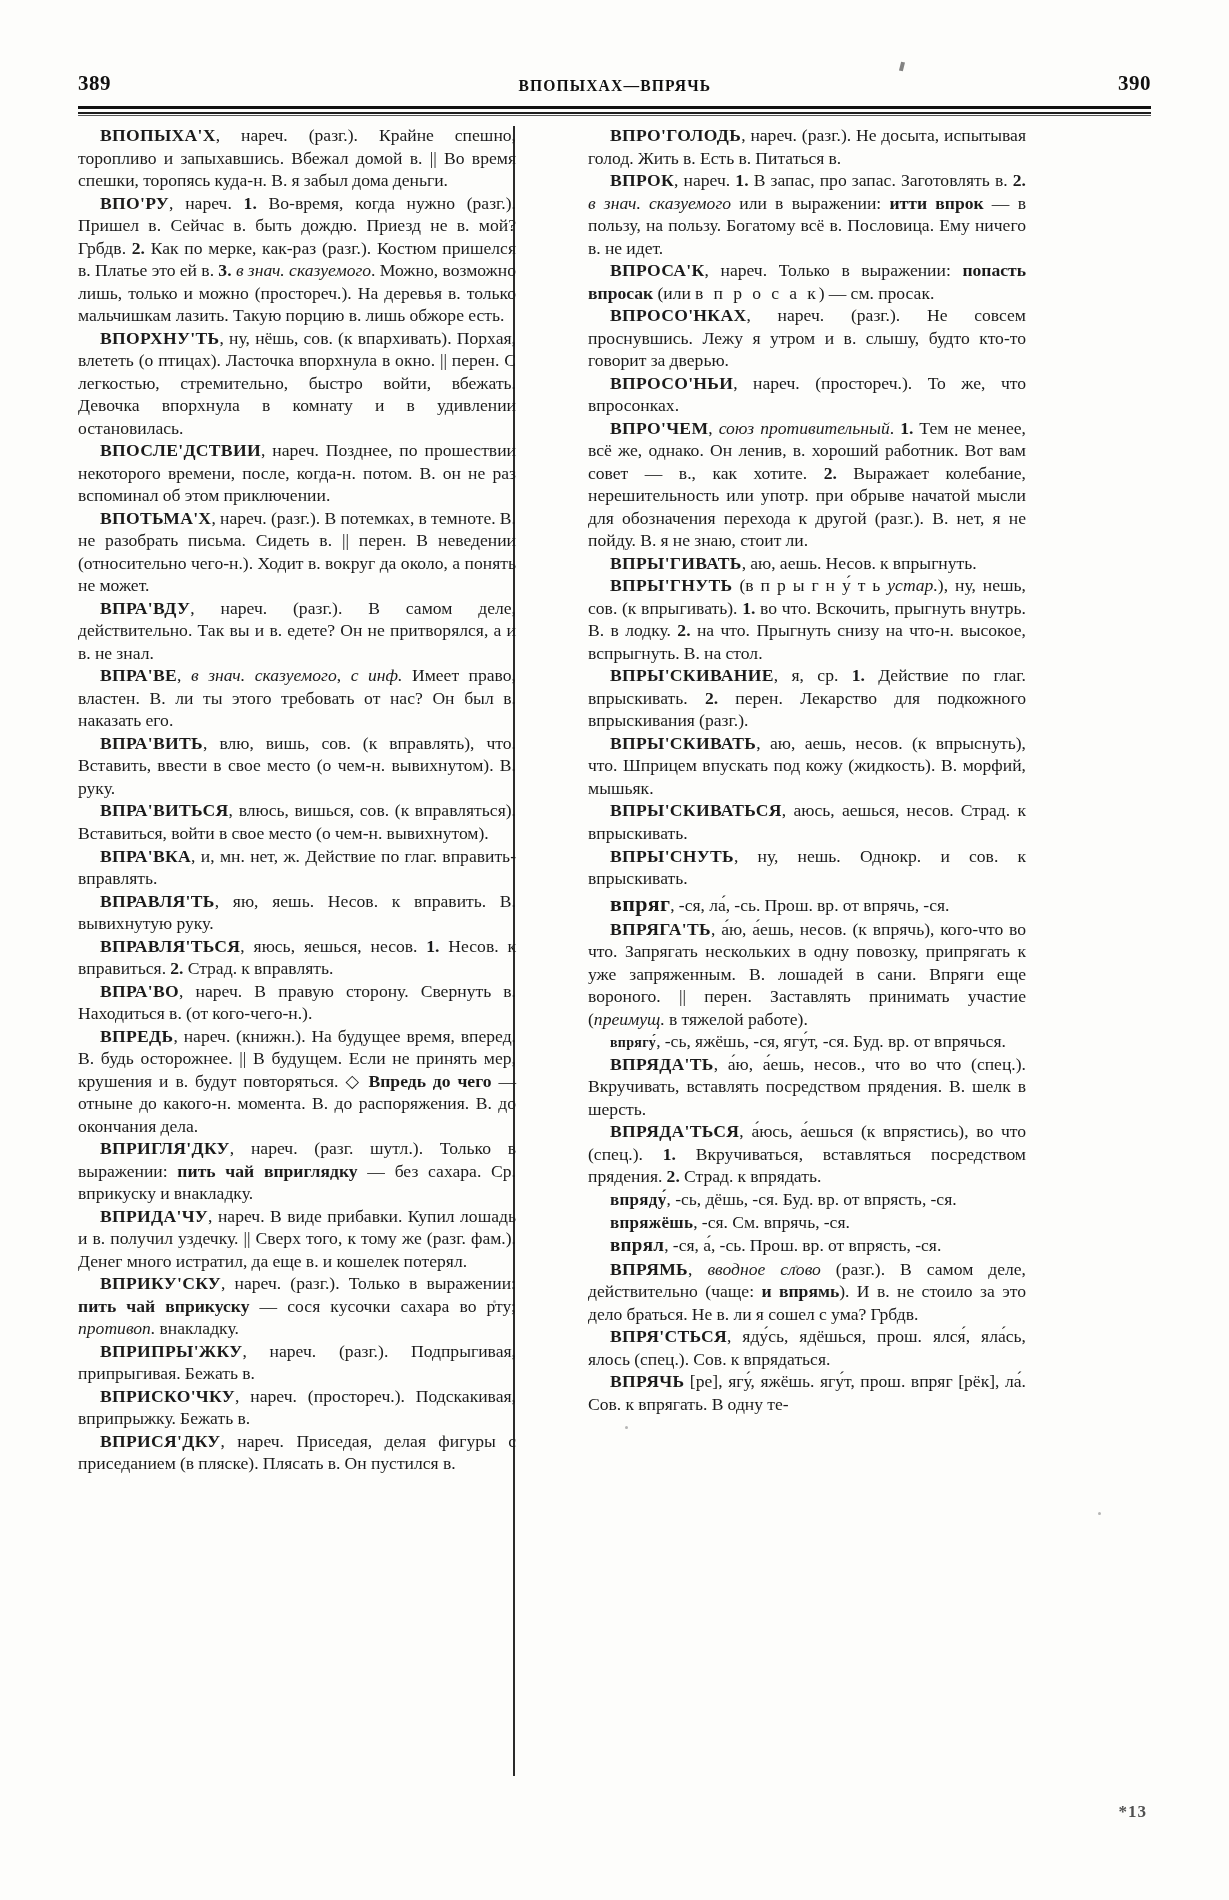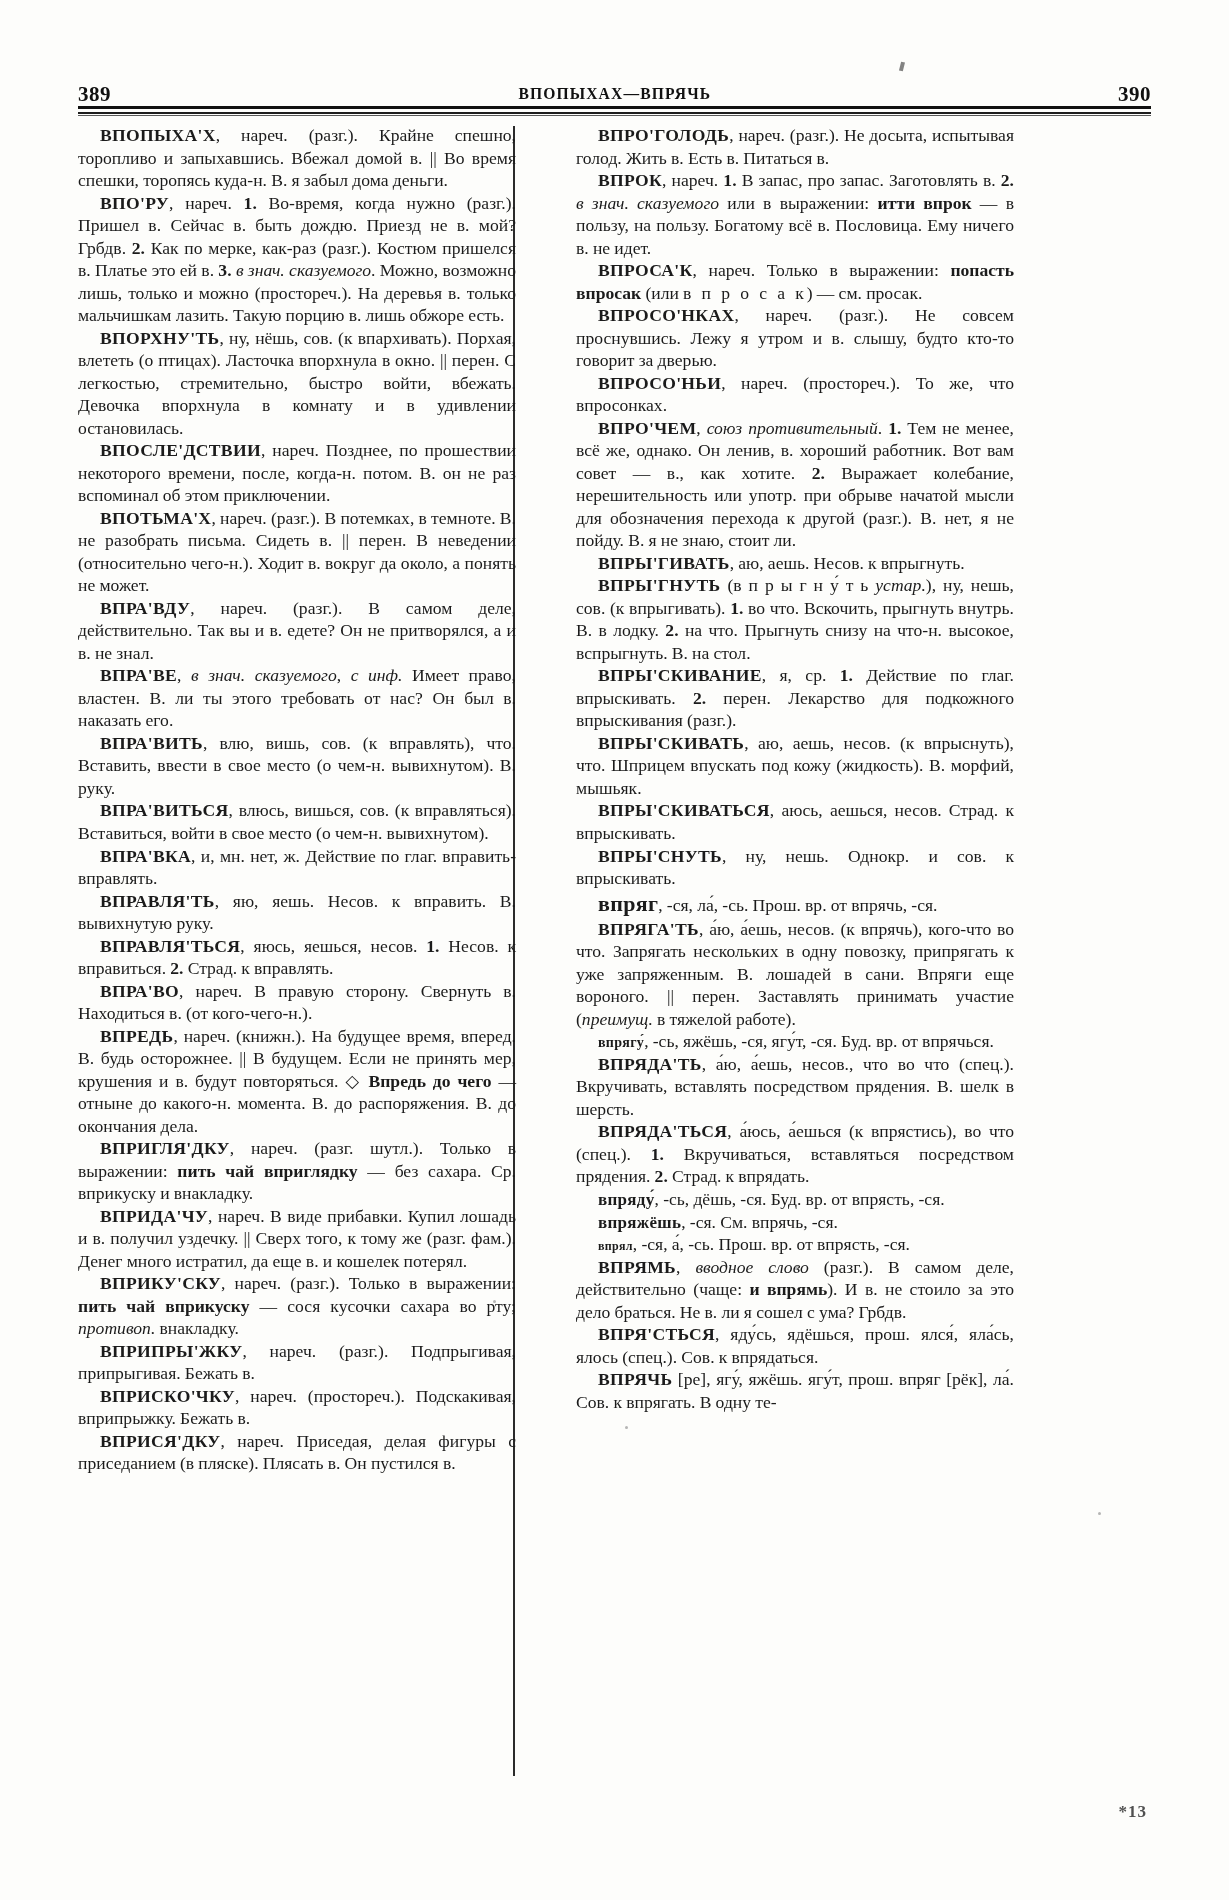--- a/index.html
+++ b/index.html
@@ -20,25 +20,25 @@
     left: 0; top: 0;
     width: 1229px;
     height: 1900px;
     background: #fdfdfb;
   }
 
   
   .runhead {
     position: absolute;
     left: 78px;
-    top: 77px;
+    top: 62px;
     width: 1073px;
     height: 34px;
     display: flex;
-    align-items: center;
+    align-items: flex-end;
     justify-content: space-between;
   }
   .folio {
     font-family: "Liberation Serif", serif;
     font-weight: bold;
     font-size: 21px;
     letter-spacing: 0.5px;
     color: #111;
   }
   .runtitle {
@@ -79,21 +79,21 @@
   .rule-thin.b { top: 115px; height: 1px; background:#3c3c3c; opacity:.85;}
 
   
   .columns {
     position: absolute;
     left: 78px;
     top: 124px;
     width: 1073px;
     height: 1670px;
     display: flex;
-    gap: 4px;
+    gap: 16px;
   }
   .col {
     width: 438px;
     position: relative;
   }
   .col.left { padding-right: 0; }
   .col.right { margin-left: 56px; }
   .col-divider {
     position: absolute;
     left: 513px;
@@ -193,21 +193,21 @@
         <p class="entry"><span class="hw">ВПРЫ'СКИВАТЬ</span><span>, аю, аешь, несов. (к впрыснуть), что. Шприцем впускать под кожу (жидкость). В. морфий, мышьяк.</span></p>
         <p class="entry"><span class="hw">ВПРЫ'СКИВАТЬСЯ</span><span>, аюсь, аешься, несов. Страд. к впрыскивать.</span></p>
         <p class="entry"><span class="hw">ВПРЫ'СНУТЬ</span><span>, ну, нешь. Однокр. и сов. к впрыскивать.</span></p>
         <p class="entry"><span class="hw" style="font-size: 22px;">впряг</span><span>, -ся, ла́, -сь. Прош. вр. от впрячь, -ся.</span></p>
         <p class="entry"><span class="hw">ВПРЯГА'ТЬ</span><span>, а́ю, а́ешь, несов. (к впрячь), кого-что во что. Запрягать нескольких в одну повозку, припрягать к уже запряженным. В. лошадей в сани. Впряги еще вороного. || перен. Заставлять принимать участие (<span class="it">преимущ.</span> в тяжелой работе).</span></p>
         <p class="entry"><span class="hw" style="font-size: 14px;">впрягу́</span><span>, -сь, яжёшь, -ся, ягу́т, -ся. Буд. вр. от впрячься.</span></p>
         <p class="entry"><span class="hw">ВПРЯДА'ТЬ</span><span>, а́ю, а́ешь, несов., что во что (спец.). Вкручивать, вставлять посредством прядения. В. шелк в шерсть.</span></p>
         <p class="entry"><span class="hw">ВПРЯДА'ТЬСЯ</span><span>, а́юсь, а́ешься (к впрястись), во что (спец.). <span class="num">1.</span> Вкручиваться, вставляться посредством прядения. <span class="num">2.</span> Страд. к впрядать.</span></p>
         <p class="entry"><span class="hw" style="font-size: 17px;">впряду́</span><span>, -сь, дёшь, -ся. Буд. вр. от впрясть, -ся.</span></p>
         <p class="entry"><span class="hw" style="font-size: 17px;">впряжёшь</span><span>, -ся. См. впрячь, -ся.</span></p>
-        <p class="entry"><span class="hw" style="font-size: 12px;">впрял</span><span>, -ся, а́, -сь. Прош. вр. от впрясть, -ся.</span></p>
+        <p class="entry"><span class="hw" style="font-size: 19px;">впрял</span><span>, -ся, а́, -сь. Прош. вр. от впрясть, -ся.</span></p>
         <p class="entry"><span class="hw">ВПРЯМЬ</span><span>, <span class="it">вводное слово</span> (разг.). В самом деле, действительно (чаще: <span class="bd">и впрямь</span>). И в. не стоило за это дело браться. Не в. ли я сошел с ума? Грбдв.</span></p>
         <p class="entry"><span class="hw">ВПРЯ'СТЬСЯ</span><span>, яду́сь, ядёшься, прош. ялся́, яла́сь, ялось (спец.). Сов. к впрядаться.</span></p>
         <p class="entry"><span class="hw">ВПРЯЧЬ</span><span> [ре], ягу́, яжёшь. ягу́т, прош. впряг [рёк], ла́. Сов. к впрягать. В одну те-</span></p>
       </div>
   </div>
 
   <div class="sig">*13</div>
 
   <div class="dot" style="left:795px; top:1265px; width:3px; height:3px;"></div>
   <div class="dot" style="left:1098px; top:1512px; width:3px; height:3px;"></div>

